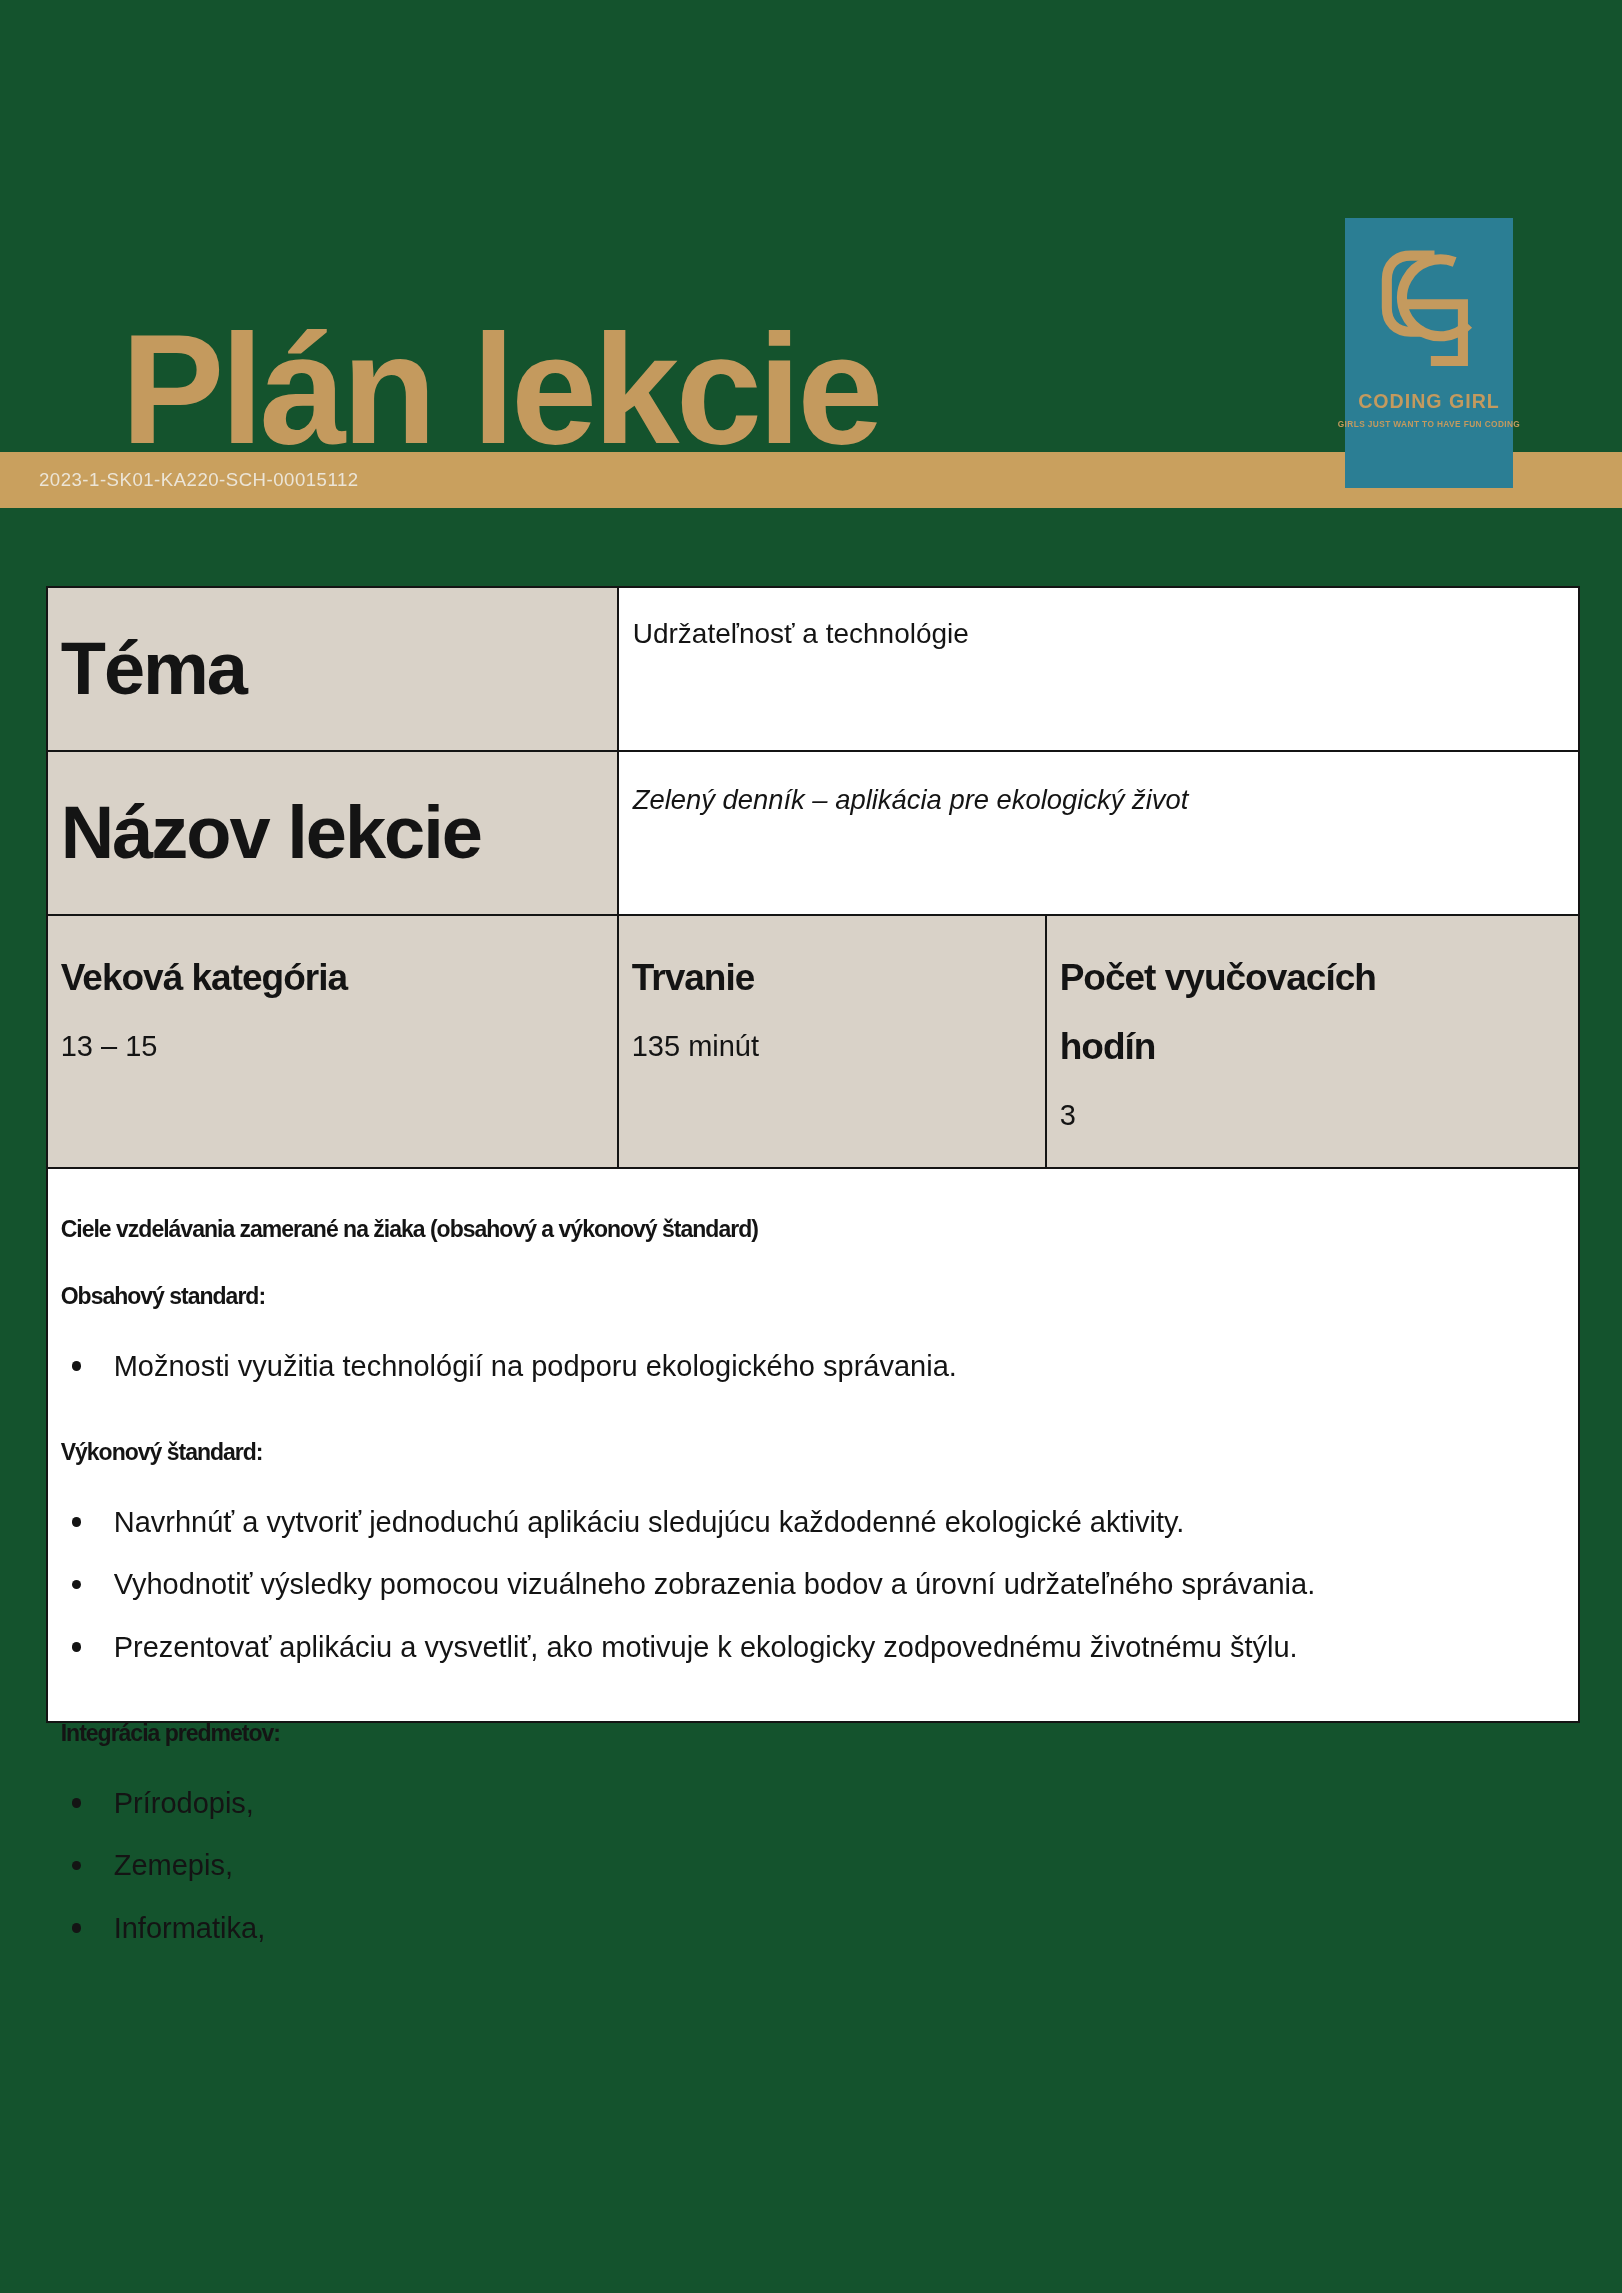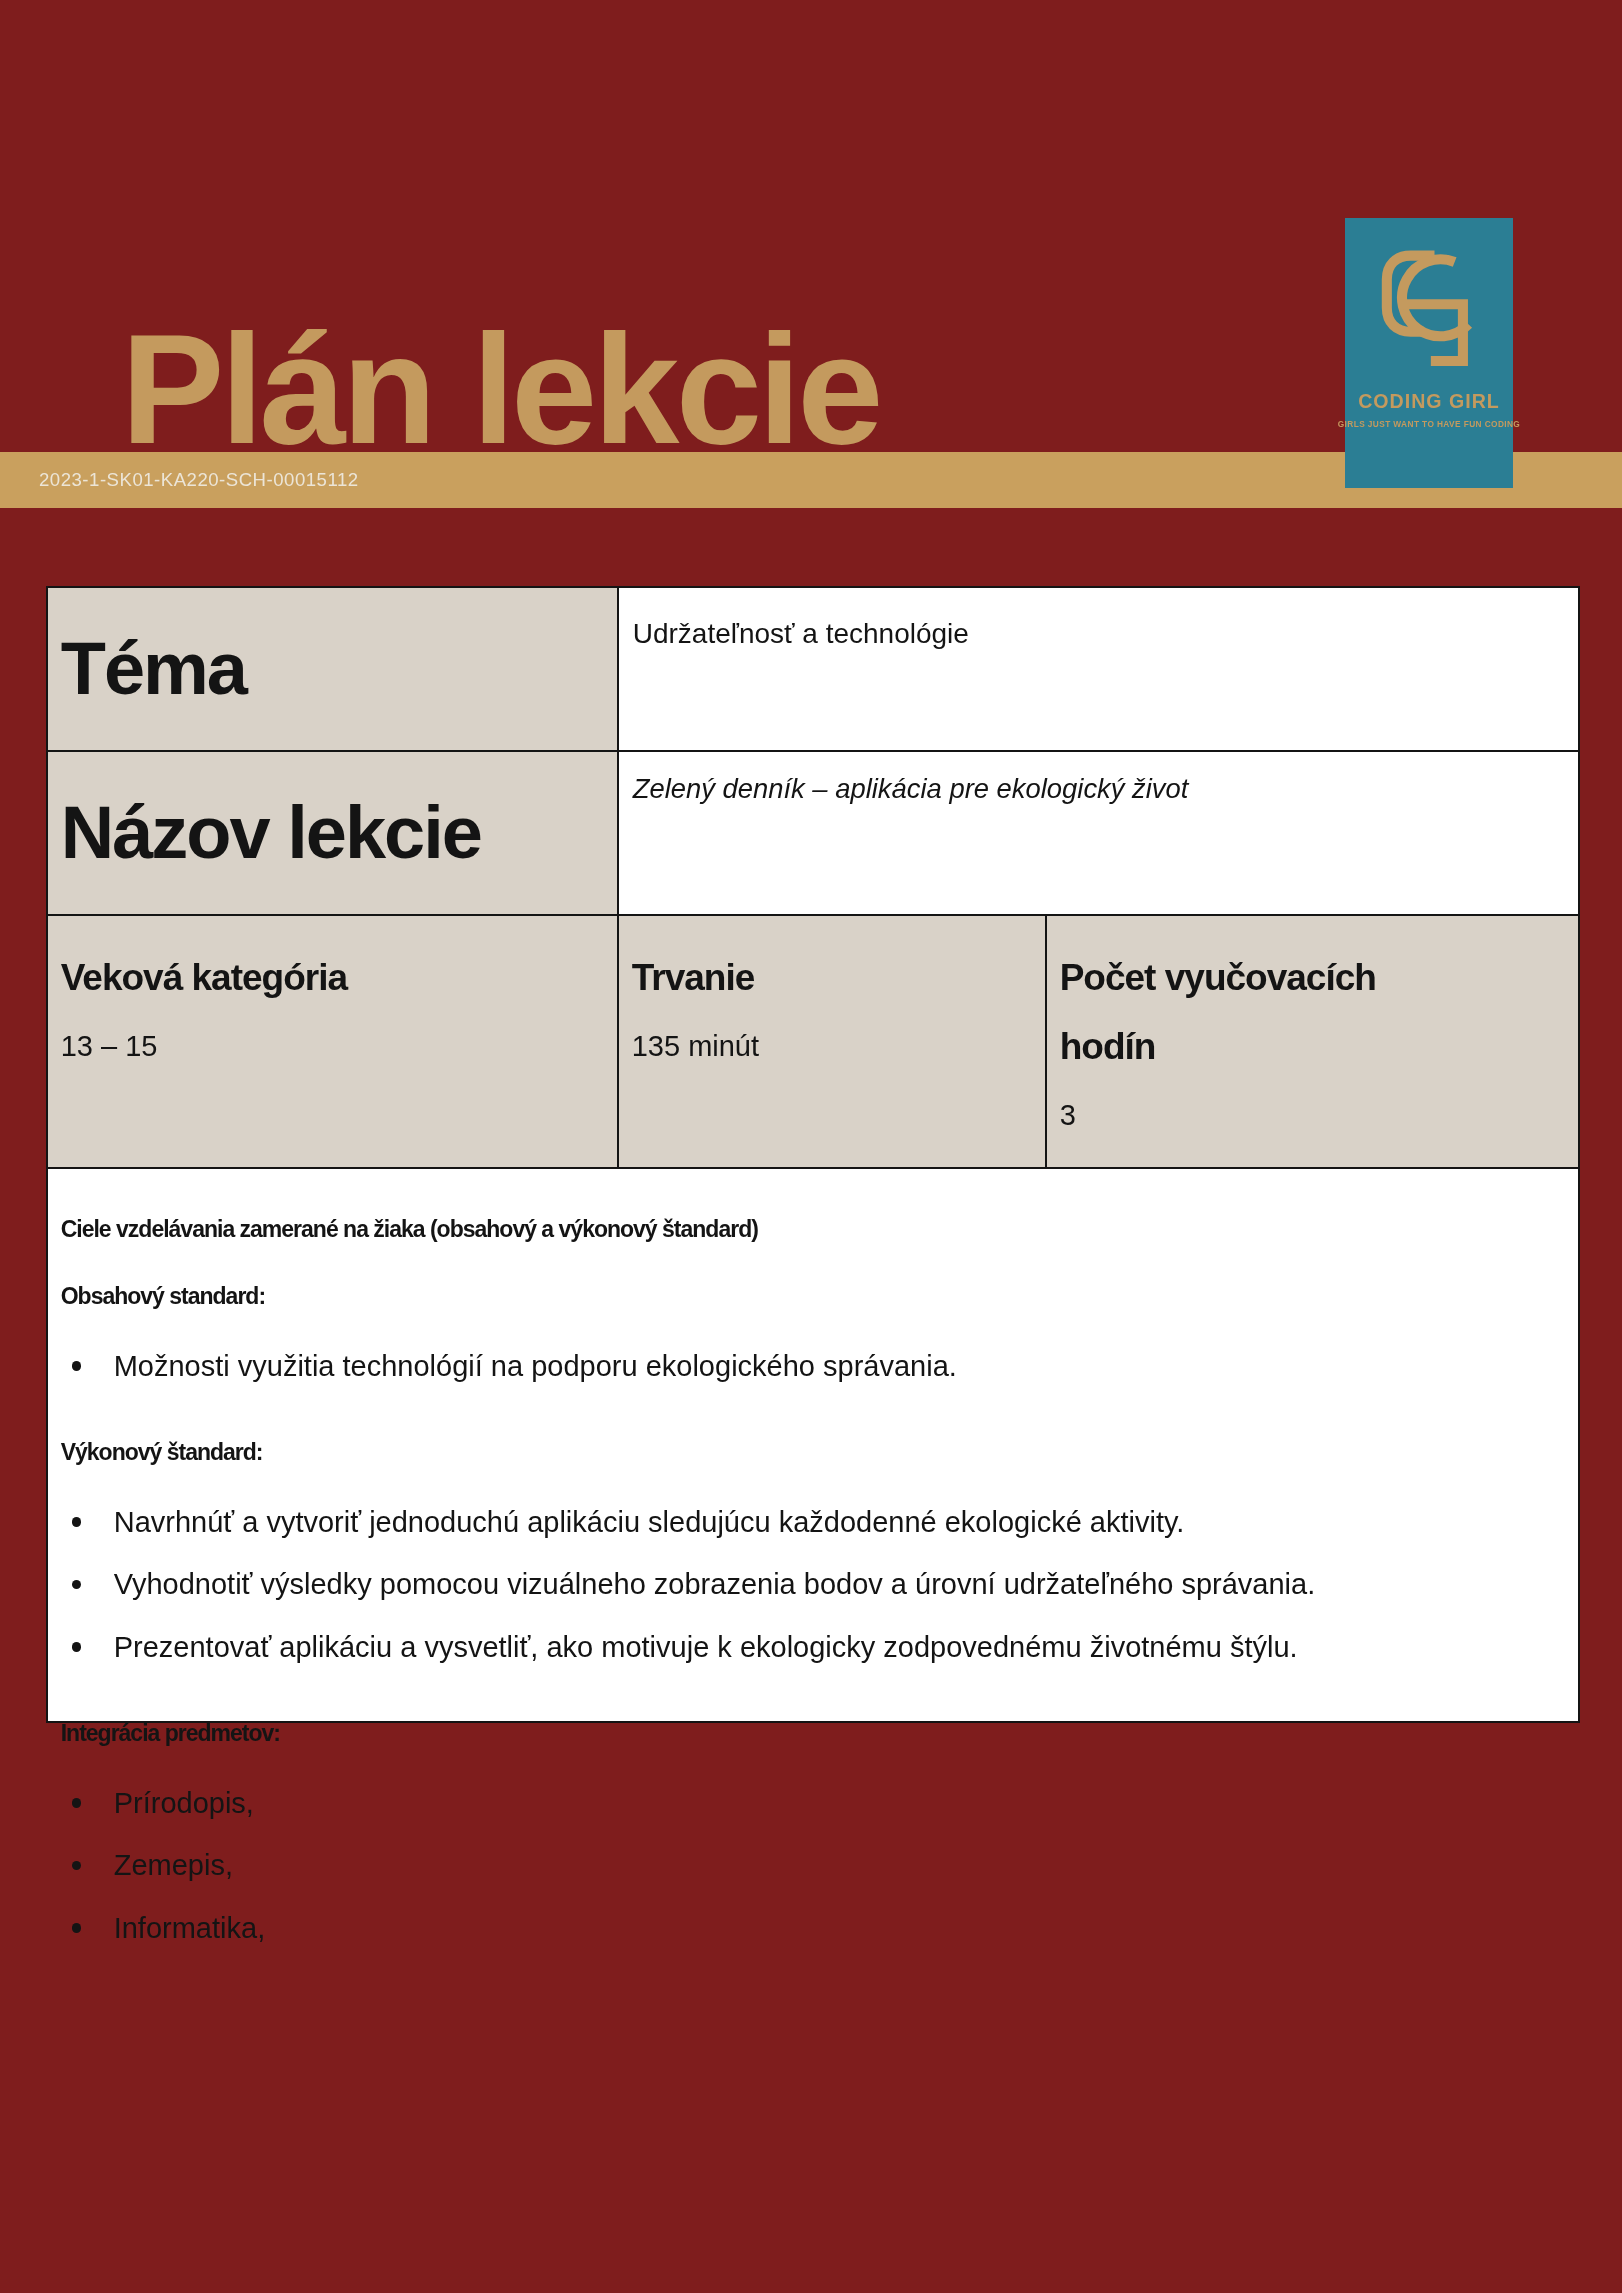--- a/index.html
+++ b/index.html
@@ -1,16 +1,16 @@
 <!DOCTYPE html>
 <html><head>
 <meta charset="utf-8">
 <style>
   html,body{margin:0;padding:0;background:#ffffff;}
-  .page{position:relative;width:1622px;height:2294px;background:#7f1d1d;overflow:hidden;
+  .page{position:relative;width:1622px;height:2294px;background:#14532d;overflow:hidden;
         font-family:"Liberation Sans",sans-serif;color:#141414;}
 
   
   .title{position:absolute;left:121px;top:312px;margin:0;font-size:155px;line-height:1;
          font-weight:700;letter-spacing:-3.9px;color:#C49A5E;white-space:nowrap;}
   .band{position:absolute;left:0;top:452px;width:1622px;height:56px;background:#C9A05E;
         display:flex;align-items:center;}
   .band span{margin-left:39px;font-size:18.6px;letter-spacing:0.5px;color:#EFEBE2;opacity:.92;}
   .logo{position:absolute;left:1345px;top:218px;width:168px;height:270px;background:#2B7E94;
         display:flex;flex-direction:column;align-items:center;box-sizing:border-box;padding-top:29px;z-index:2;}
@@ -22,21 +22,21 @@
   .table{position:absolute;left:46px;top:586px;width:1534px;height:1137px;box-sizing:border-box;
          border:2.9px solid #141414;background:#fff;display:grid;
          grid-template-columns:571px 428px 1fr;grid-template-rows:164px 164px 253px 1fr;}
   .cell{box-sizing:border-box;}
   .b-r{border-right:2.9px solid #141414;}
   .b-b{border-bottom:2.9px solid #141414;}
   .beige{background:#D9D2C8;}
   .label-cell{display:flex;align-items:center;padding-left:12.7px;}
   .label-cell .lbl{font-size:74px;font-weight:700;letter-spacing:-2px;line-height:1;white-space:nowrap;}
   .value-cell{grid-column:2 / 4;padding:27.4px 19.6px 0 13.7px;font-size:28px;line-height:1.35;}
-  .value-cell.italic{padding-top:19px;font-style:italic;font-size:27.4px;}
+  .value-cell.italic{padding-top:30px;font-style:italic;font-size:27.4px;}
   .tri-cell{padding:27.4px 17.6px 0 12.7px;}
   .tri-cell .hdg{font-size:37px;font-weight:700;letter-spacing:-1px;line-height:69px;margin:0;}
   .tri-cell .hdg.narrow{max-width:363px;}
   .tri-cell .val{font-size:29px;margin-top:17.6px;}
   .big-cell{grid-column:1 / 4;padding:39px 25.5px 0 12.7px;font-size:29px;}
   .obj-title,.subhead{font-size:23px;font-weight:700;letter-spacing:-1px;line-height:43px;margin:0;}
   .obj-title{margin-bottom:23.5px;}
   .big-cell ul{list-style:none;margin:29px 0 45px 0;padding:0 0 0 53px;}
   .big-cell li{position:relative;font-size:29px;line-height:39px;margin-bottom:23.5px;}
   .big-cell li:last-child{margin-bottom:0;}

